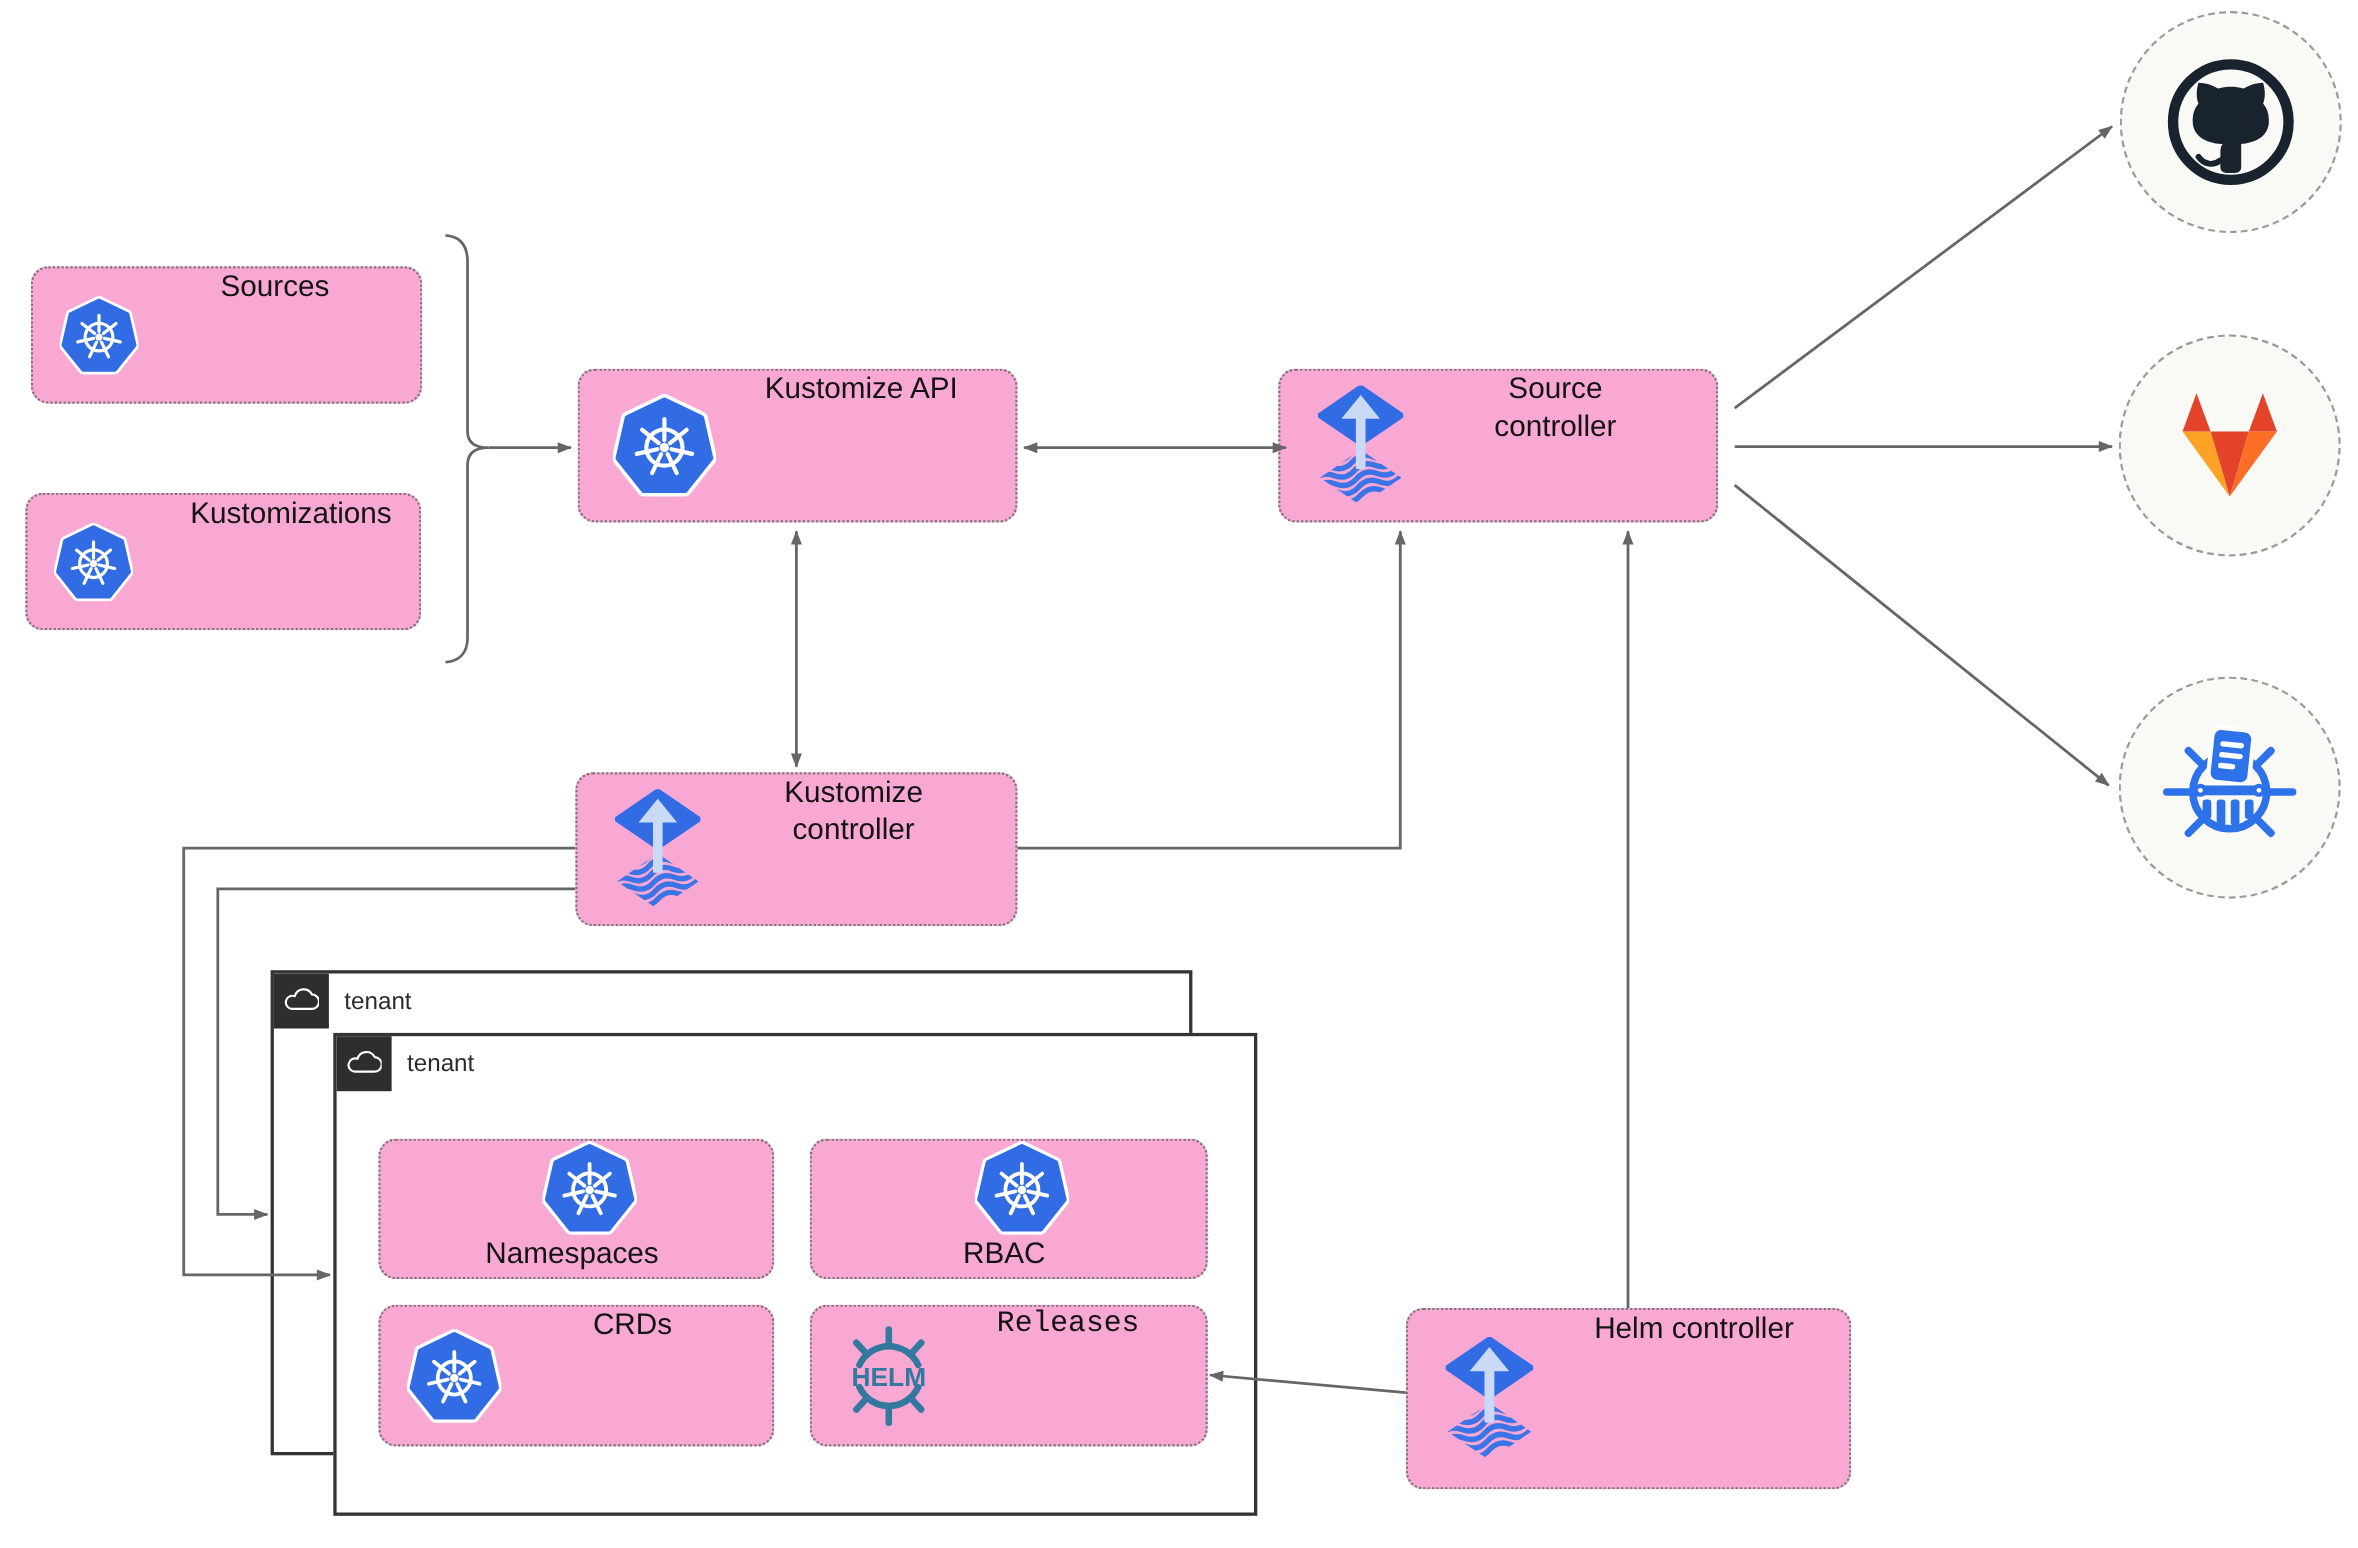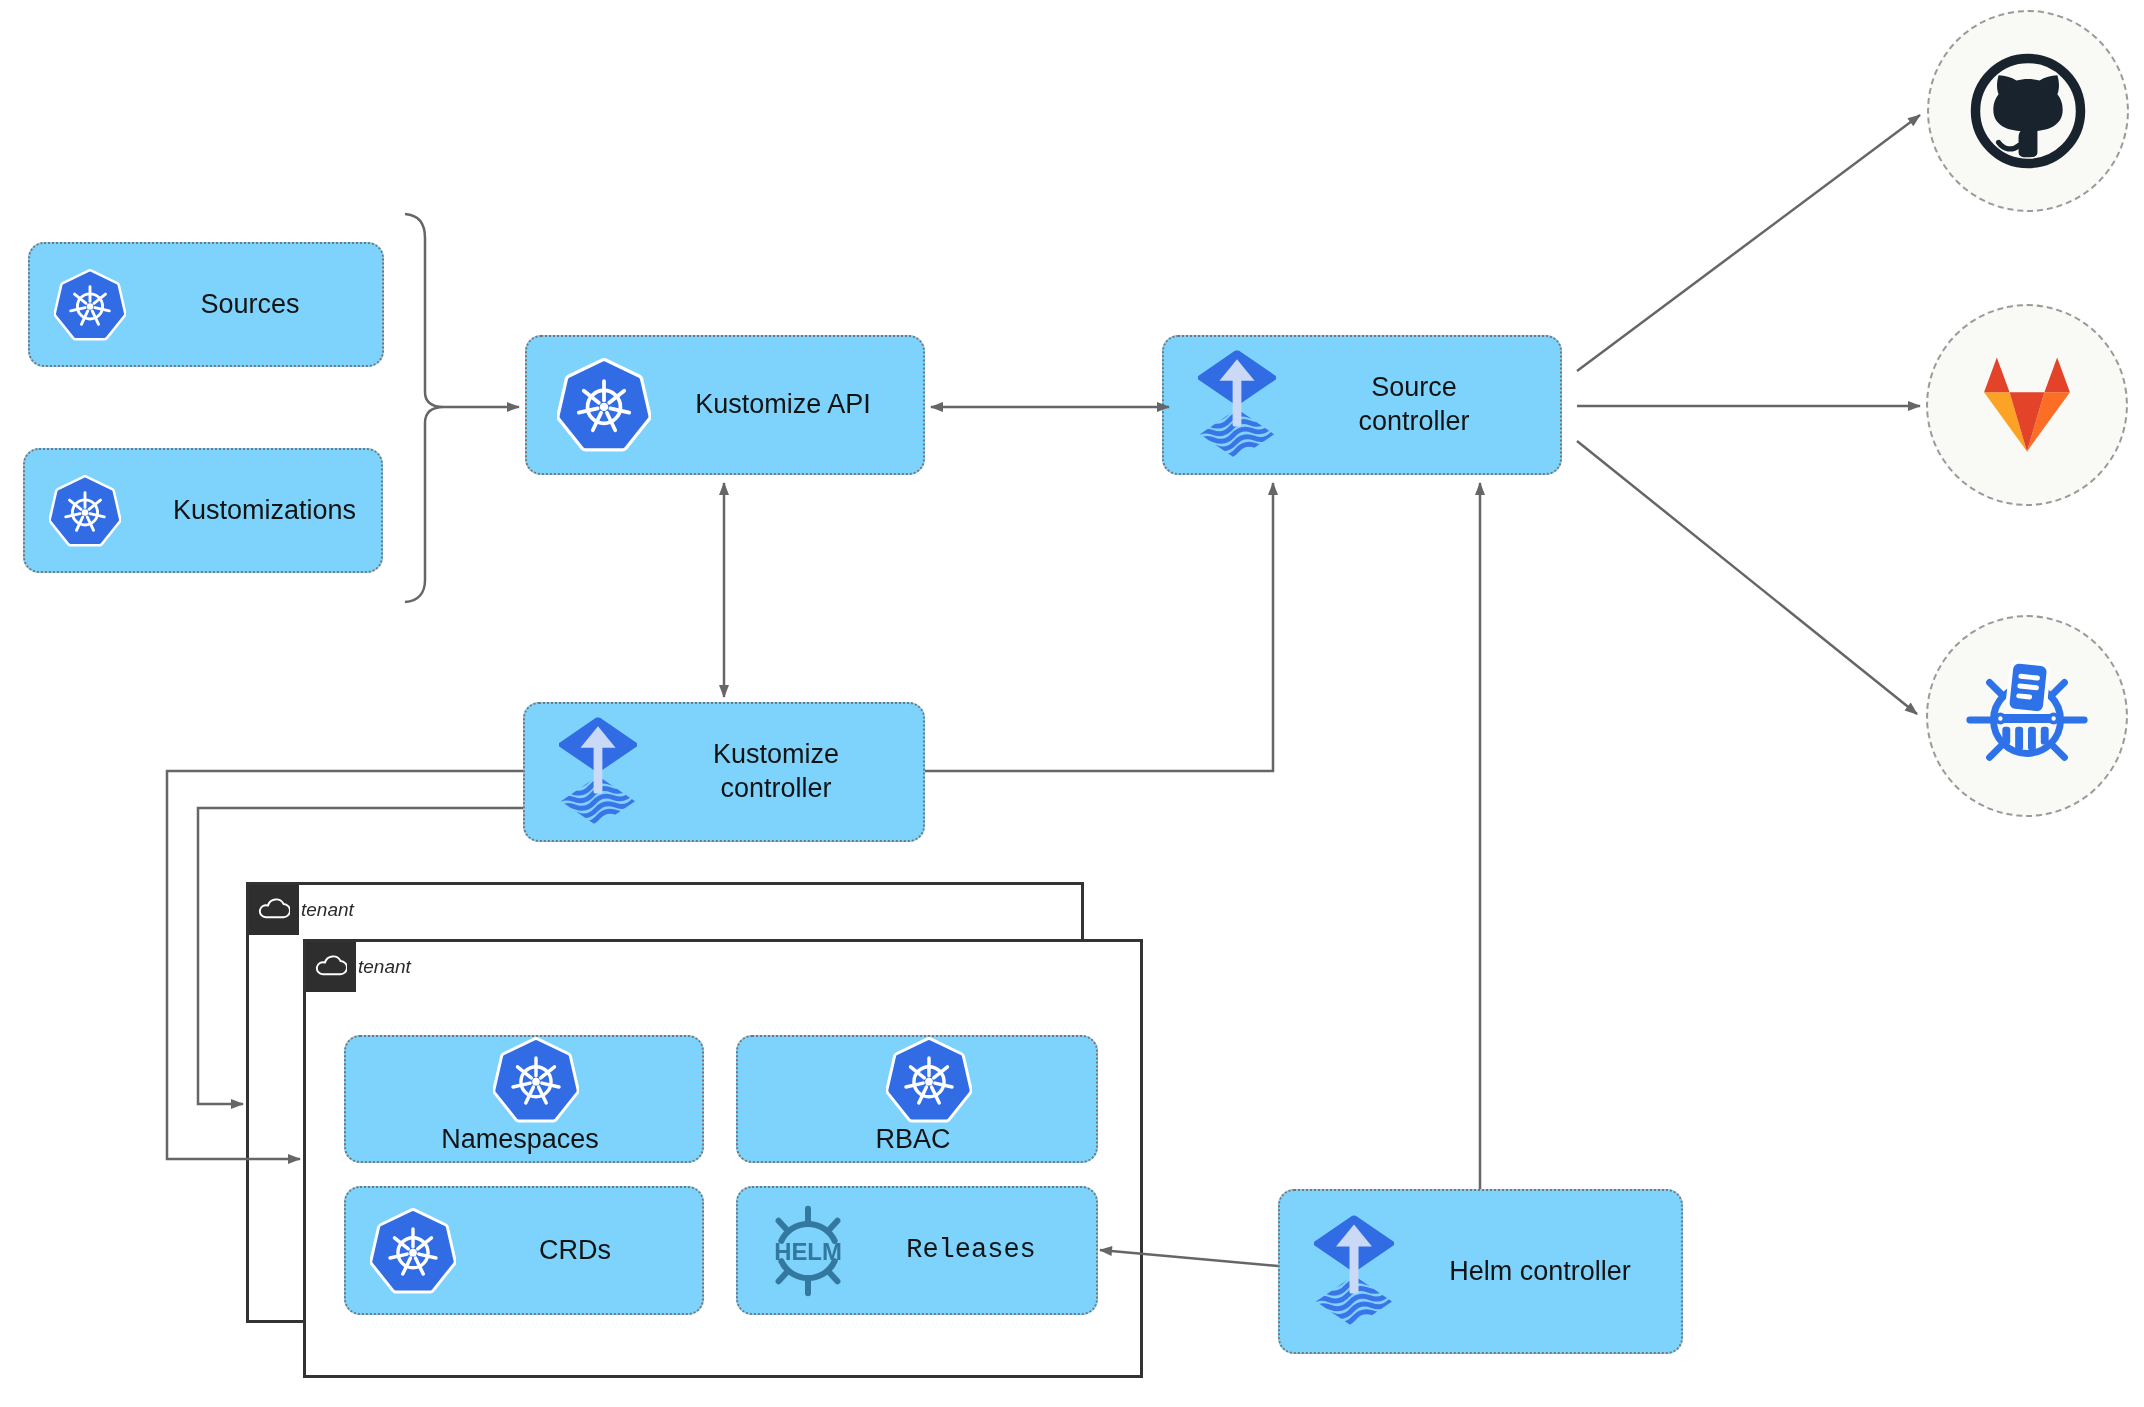--- a/index.html
+++ b/index.html
@@ -1,41 +1,41 @@
 <!DOCTYPE html>
 <html><head>
 <meta charset="utf-8">
 <style>
   html,body { margin:0; padding:0; background:#ffffff; }
   #stage {
     position:relative; width:2144px; height:1407px; background:#ffffff;
     font-family:"Liberation Sans", sans-serif; overflow:hidden;
   }
   .node {
-    position:absolute; background:#7dd3fc; border:2px dotted #767676;
-    border-radius:16px; display:flex; align-items:center; box-sizing:border-box;
+    position:absolute; background:#f9a8d4; border:2px dotted #767676;
+    border-radius:16px; display:flex; box-sizing:border-box;
   }
   .node .lbl {
     flex:1; text-align:center; font-size:27px; color:#131313;
     line-height:1.25; padding-right:8px;
   }
   .node .lbl .wrap2 { display:inline-block; max-width:185px; }
   .icon { flex:0 0 auto; display:flex; align-items:center; justify-content:center; }
   .ml24 { margin-left:24px; } .ml30 { margin-left:30px; } .ml34 { margin-left:34px; }
   .tenant {
     position:absolute; background:#ffffff; border:3px solid #333333;
     box-sizing:border-box;
   }
   .tab {
     position:absolute; left:0; top:0; width:50px; height:50px; background:#2e2e2e;
     display:flex; align-items:center; justify-content:center;
   }
   .tenant-label {
-    position:absolute; left:52px; top:0; height:50px; display:flex;
-    align-items:center; font-size:19px; color:#2b2b2b;font-style:italic;
+    position:absolute; left:64px; top:0; height:50px; display:flex;
+    align-items:center; font-size:22px; color:#2b2b2b;
   }
   .circle {
     position:absolute; width:202px; height:202px; border-radius:50%;
     background:#f9f9f6; border:2px dashed #9a9a9a; box-sizing:border-box;
     display:flex; align-items:center; justify-content:center;
   }
   #overlay { position:absolute; left:0; top:0; z-index:10; pointer-events:none; }
   #t-front .node { z-index:3; }
   svg text { font-family:"Liberation Sans", sans-serif; }
 </style>

